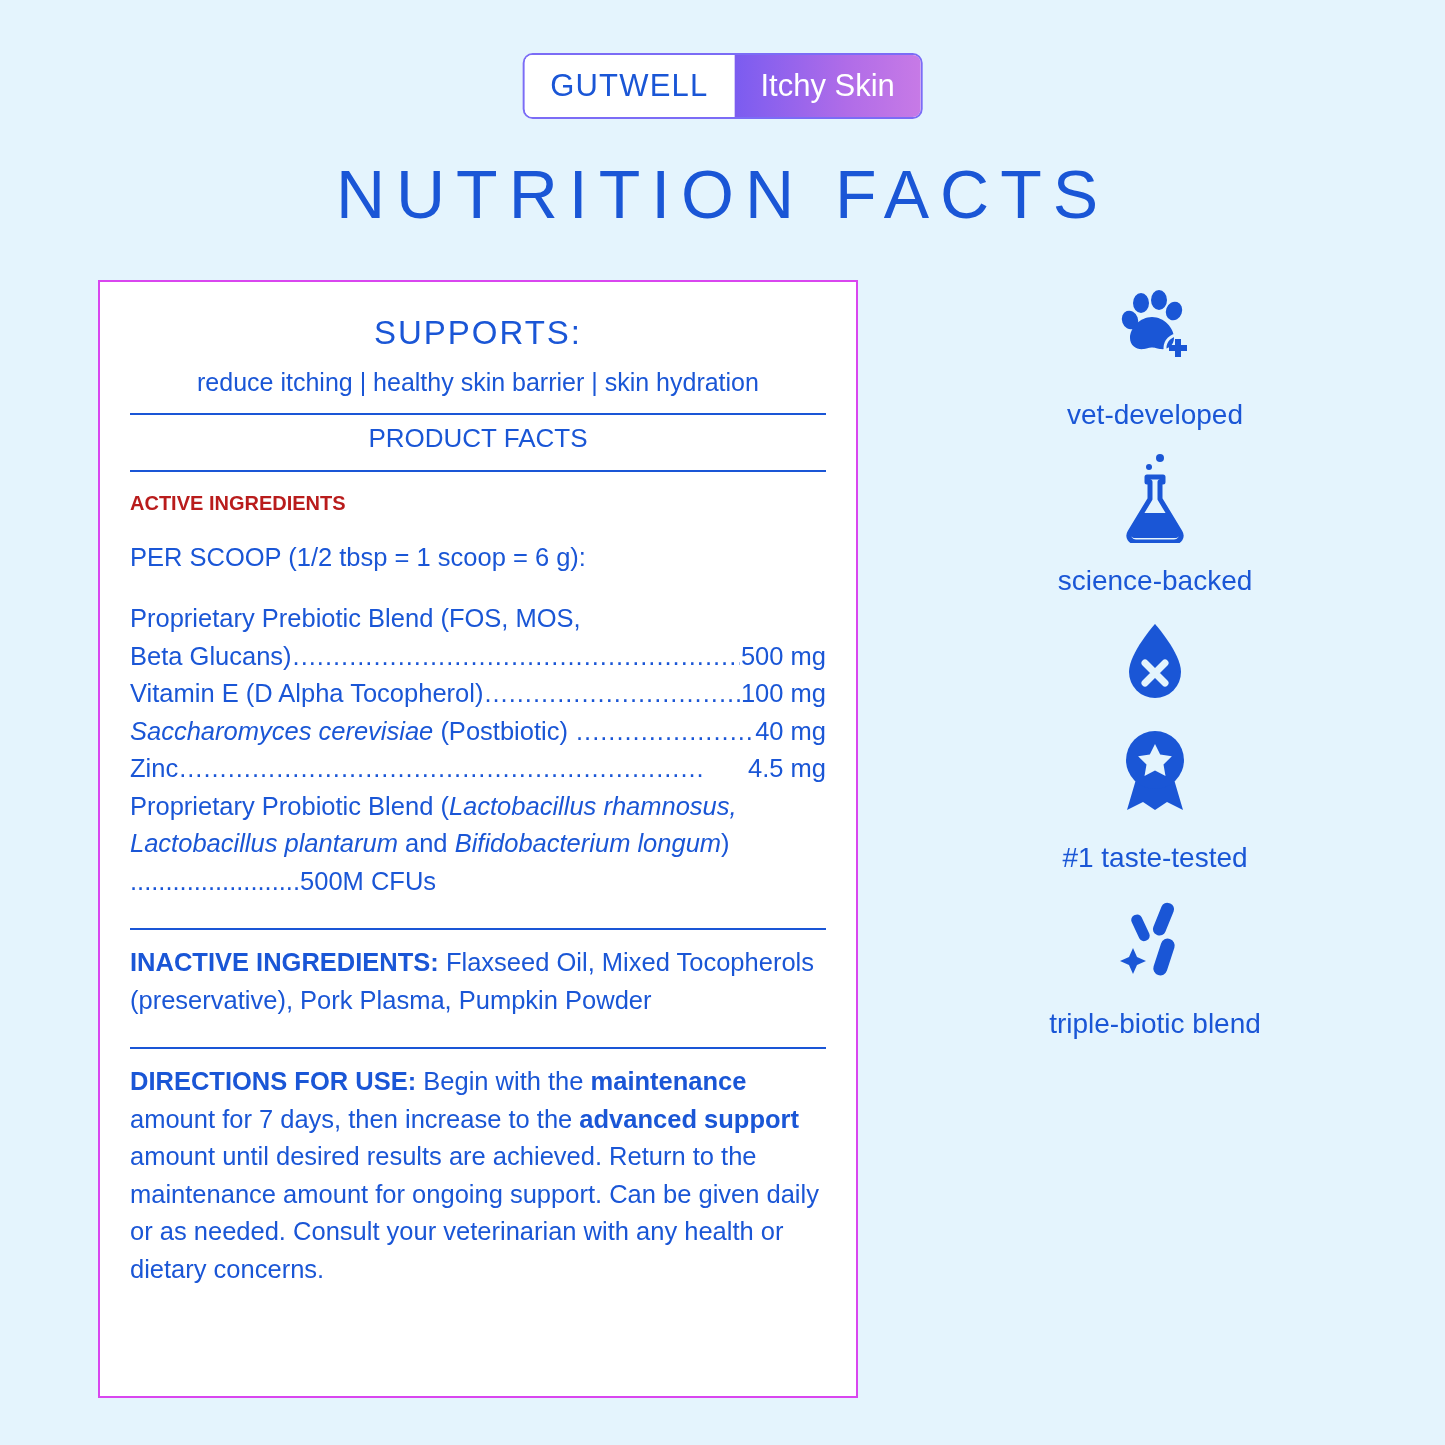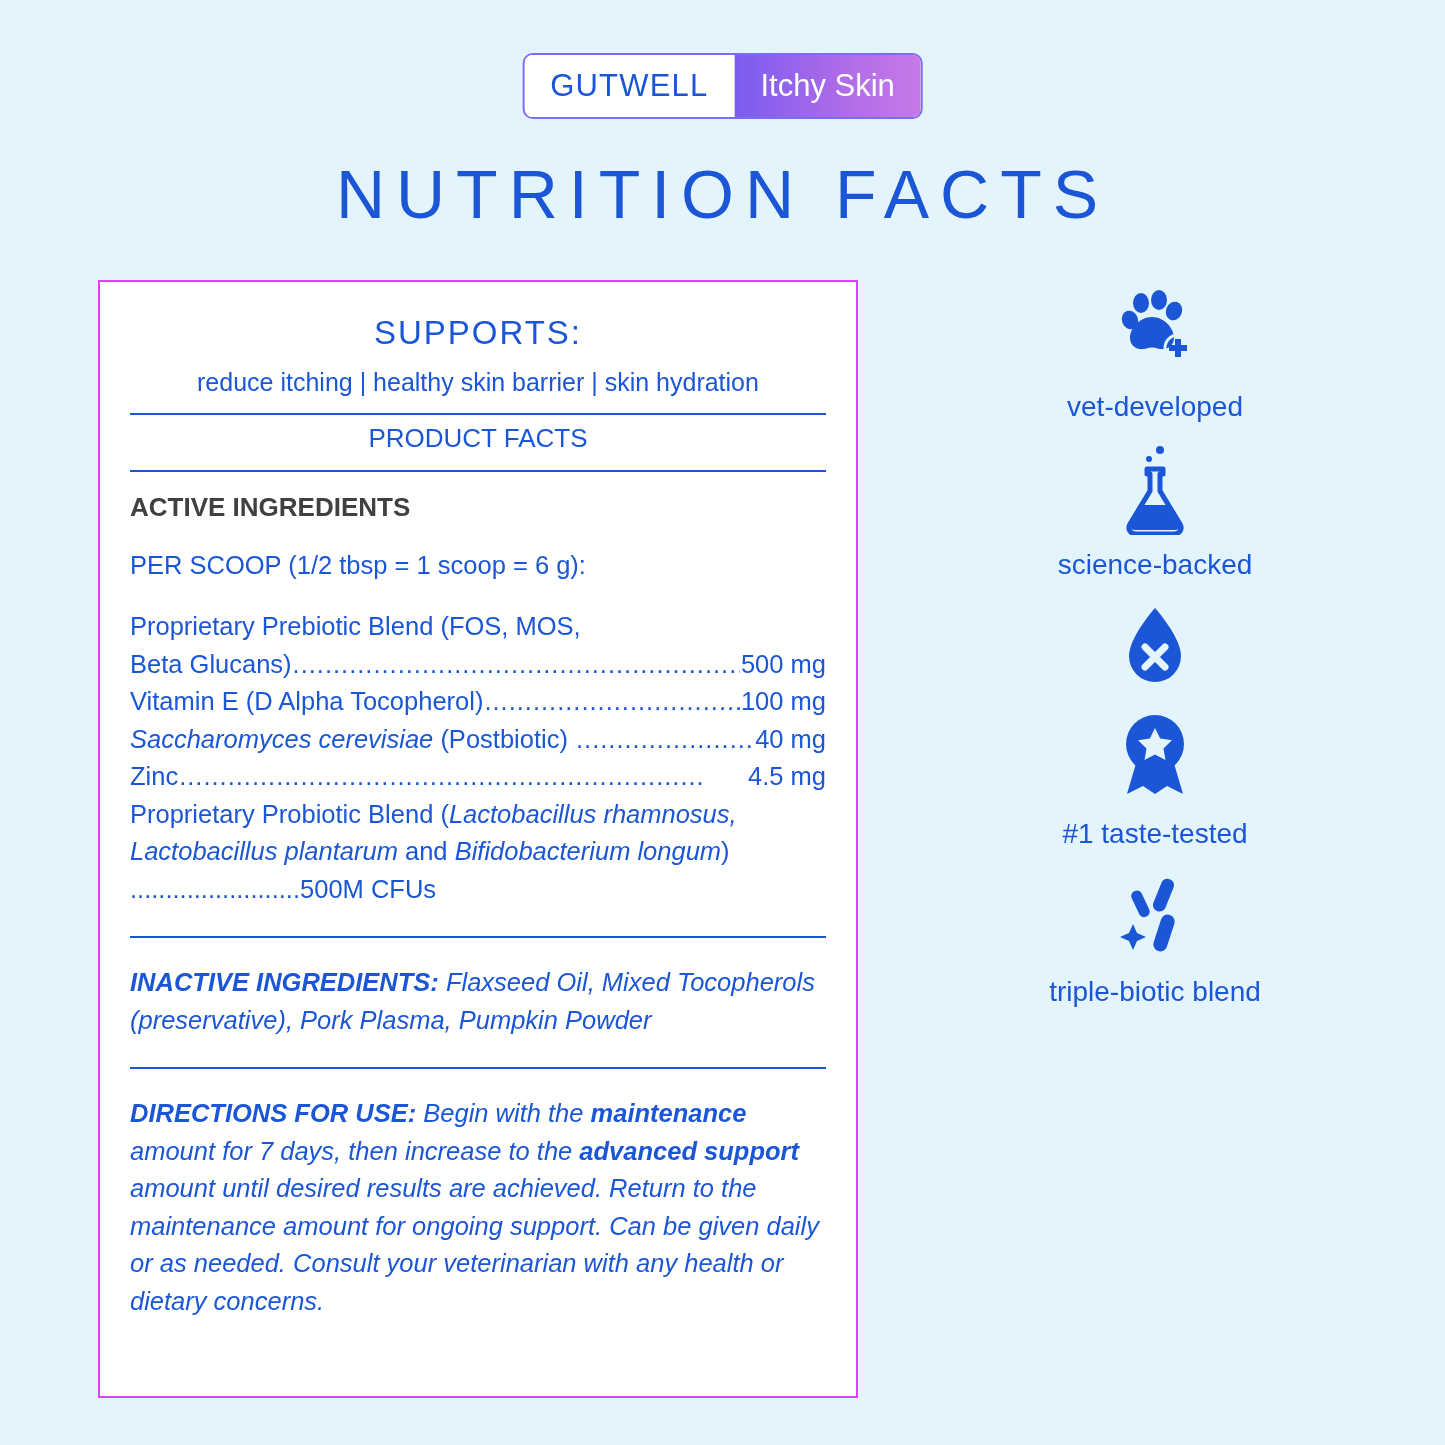--- a/index.html
+++ b/index.html
@@ -98,23 +98,23 @@
     border-top: 2px solid #1a56d6;
     margin: 16px 0 0 0;
   }
   .product-facts {
     text-align: center;
     font-size: 26px;
     margin: 8px 0 0 0;
     color: #1a56d6;
   }
   .section-head {
-    font-size: 26px;
+    font-size: 20px;
     font-weight: 700;
-    color: #404040;
+    color: #b91c1c;
     margin-top: 20px;
   }
   .body-line {
     font-size: 25.5px;
     line-height: 1.47;
     color: #1a56d6;
     margin-top: 24px;
   }
   .ing-row {
     display: flex;
@@ -140,38 +140,38 @@
     color: #1a56d6;
   }
   .wrapblock i { font-style: italic; }
   .inline-head {
     font-weight: 700;
   }
   .para {
     font-size: 25.5px;
     line-height: 1.47;
     color: #1a56d6;
-    margin-top: 14px;
-    font-style: italic;
+    margin-top: 2px;
   }
   .para b { font-weight: 700; }
   .spacer-sm { height: 12px; }
 
   
   .benefits {
     position: absolute;
     left: 905px;
     top: 285px;
     width: 500px;
   }
   .benefit {
     display: flex;
     flex-direction: column;
     align-items: center;
     margin-bottom: 18px;
+    gap: 8px;
   }
   .benefit-icon {
     height: 92px;
     display: flex;
     align-items: center;
     justify-content: center;
   }
   .benefit-icon svg { display: block; }
   .benefit-label {
     margin-top: 12px;

